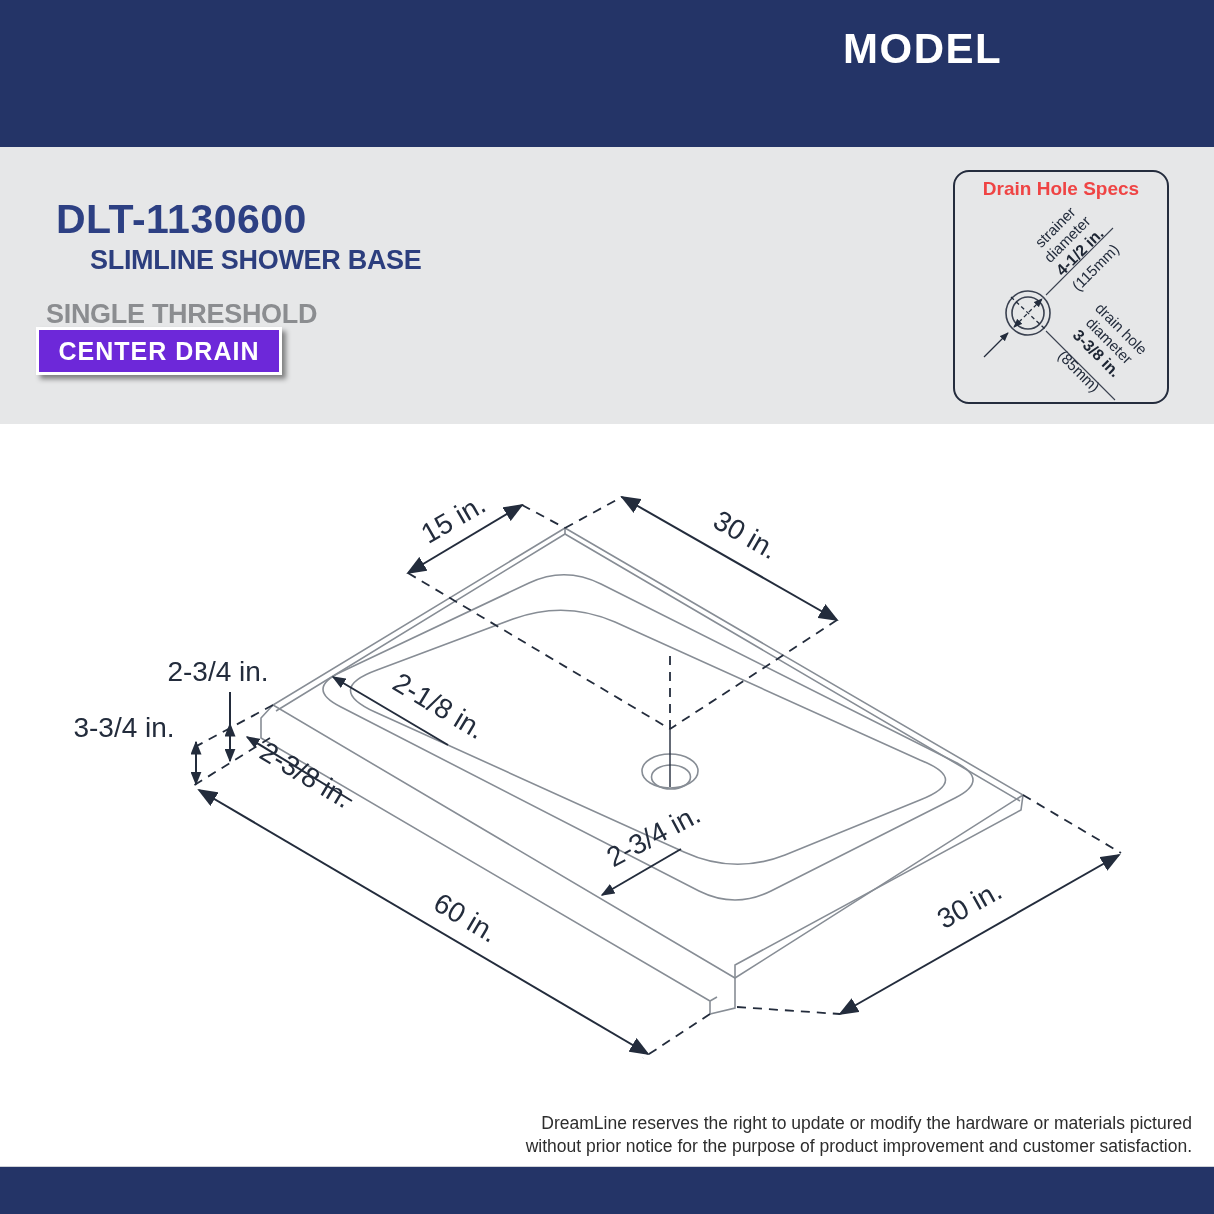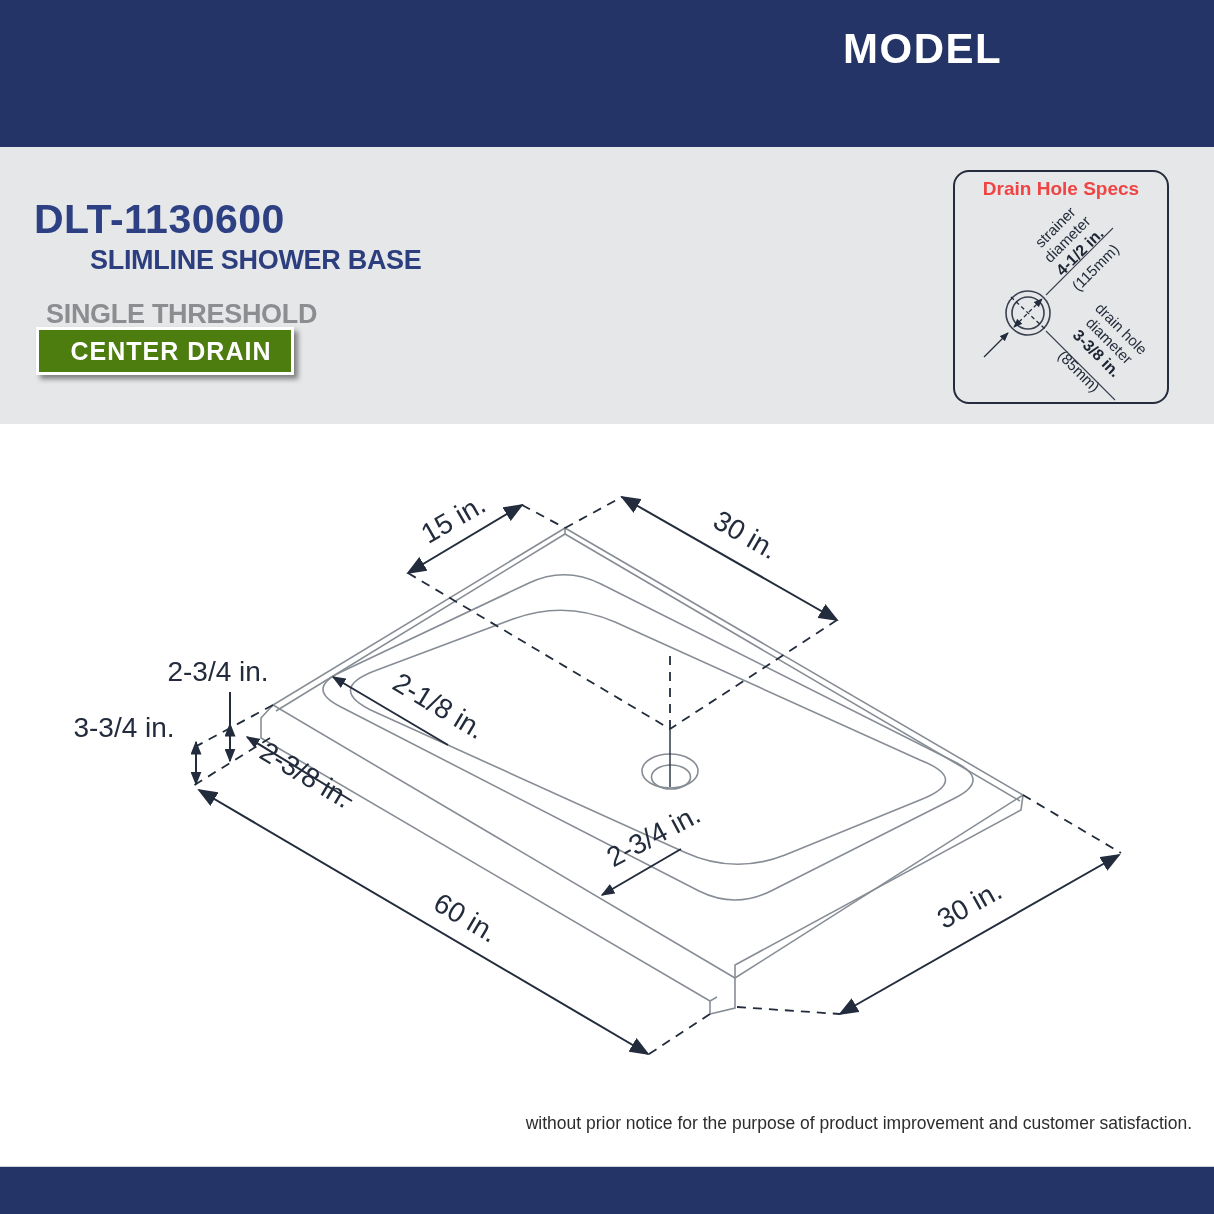--- a/index.html
+++ b/index.html
@@ -6,27 +6,27 @@
   body{width:1214px;height:1214px;position:relative;overflow:hidden;
        font-family:"Liberation Sans",sans-serif;}
   .abs{position:absolute;}
   
   #header-bar{left:0;top:0;width:1214px;height:147px;background:#243467;
               box-shadow:0 6px 7px rgba(60,60,60,.55);}
   #header-title{left:843px;top:26px;color:#ffffff;font-weight:bold;font-size:42px;
                 line-height:45px;letter-spacing:1.5px;}
   
   #info-panel{left:0;top:147px;width:1214px;height:277px;background:#e6e7e8;}
-  #model-code{left:34px;top:196px;color:#2d4083;font-weight:bold;font-size:41px;letter-spacing:.5px;}
+  #model-code{left:56px;top:196px;color:#2d4083;font-weight:bold;font-size:41px;letter-spacing:.5px;}
   #series-name{left:46px;top:245px;color:#2c3e7e;font-weight:bold;font-size:27px;letter-spacing:-.3px;margin-left:44px;}
   #threshold-type{left:46px;top:299px;color:#8b8d90;font-weight:bold;font-size:27px;letter-spacing:-.3px;}
-  #drain-badge{left:36px;top:327px;width:240px;height:42px;background:#4d7c0f;
+  #drain-badge{left:36px;top:327px;width:240px;height:42px;background:#6d28d9;
                border:3px solid #ffffff;box-shadow:4px 4px 5px rgba(0,0,0,.45);
                color:#fff;font-weight:bold;font-size:25px;letter-spacing:1px;
-               text-align:center;line-height:42px;padding-left:12px;}
+               text-align:center;line-height:42px;}
   
   #drain-specs-box{left:953px;top:170px;width:212px;height:230px;border:2px solid #242c3d;
                    border-radius:16px;background:transparent;}
   #drain-specs-title{left:953px;top:178px;width:216px;text-align:center;color:#ef4444;
                      font-weight:bold;font-size:19px;}
   
   #disclaimer{right:22px;top:1112px;text-align:right;color:#2d2d2d;font-size:17.5px;line-height:22.5px;}
   #footer-bar{left:0;top:1166px;width:1214px;height:48px;background:#243467;border-top:1px solid #cfd2d8;}
   
   #linework{left:0;top:0;pointer-events:none;}
@@ -45,20 +45,21 @@
 <div class="abs" id="info-panel"></div>
 <div class="abs" id="model-code">DLT-1130600</div>
 <div class="abs" id="series-name">SLIMLINE SHOWER BASE</div>
 <div class="abs" id="threshold-type">SINGLE THRESHOLD</div>
 <div class="abs" id="drain-badge">CENTER DRAIN</div>
 
 <div class="abs" id="drain-specs-box"></div>
 <div class="abs" id="drain-specs-title">Drain Hole Specs</div>
 
 <div class="abs" id="disclaimer">
+  <div>DreamLine reserves the right to update or modify the hardware or materials pictured</div>
   <div>without prior notice for the purpose of product improvement and customer satisfaction.</div>
 </div>
 <div class="abs" id="footer-bar"></div>
 
 <svg class="abs" id="linework" width="1214" height="1214" viewBox="0 0 1214 1214">
   <defs>
     <marker id="ah" viewBox="0 0 10 8" refX="9" refY="4" markerWidth="10" markerHeight="8" orient="auto-start-reverse">
         <path d="M0,0 L10,4 L0,8 Z" fill="#232c3c"></path>
       </marker>
     <marker id="ah2" viewBox="0 0 10 8" refX="9" refY="4" markerWidth="7" markerHeight="5.5" orient="auto-start-reverse">

